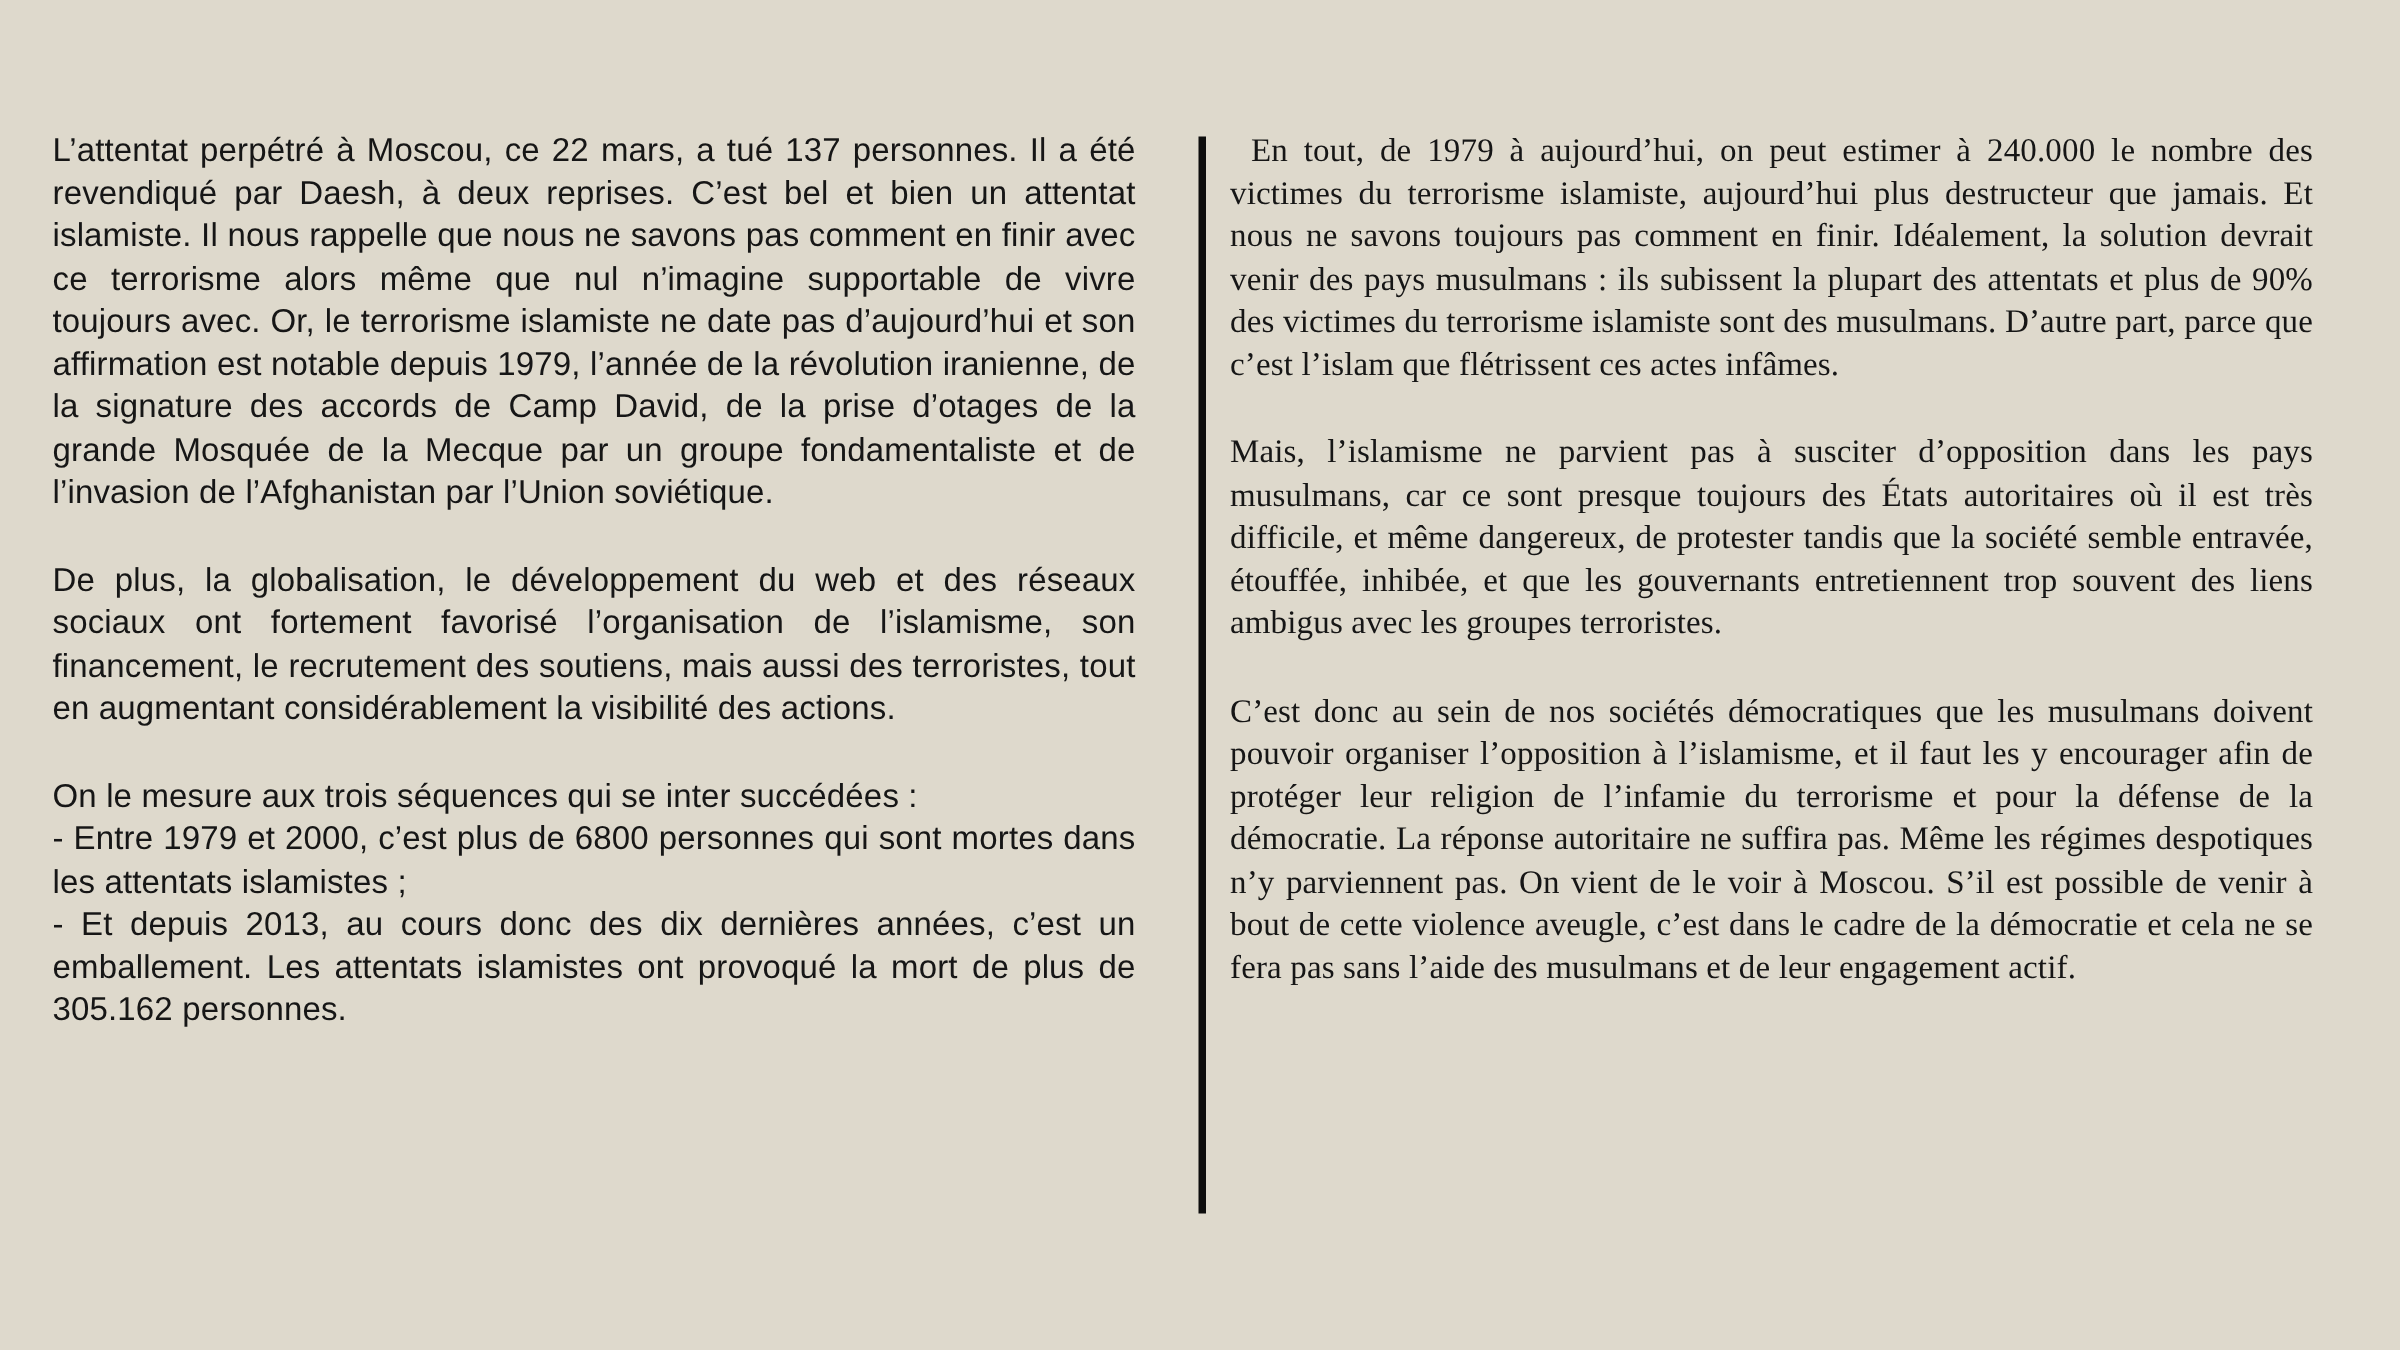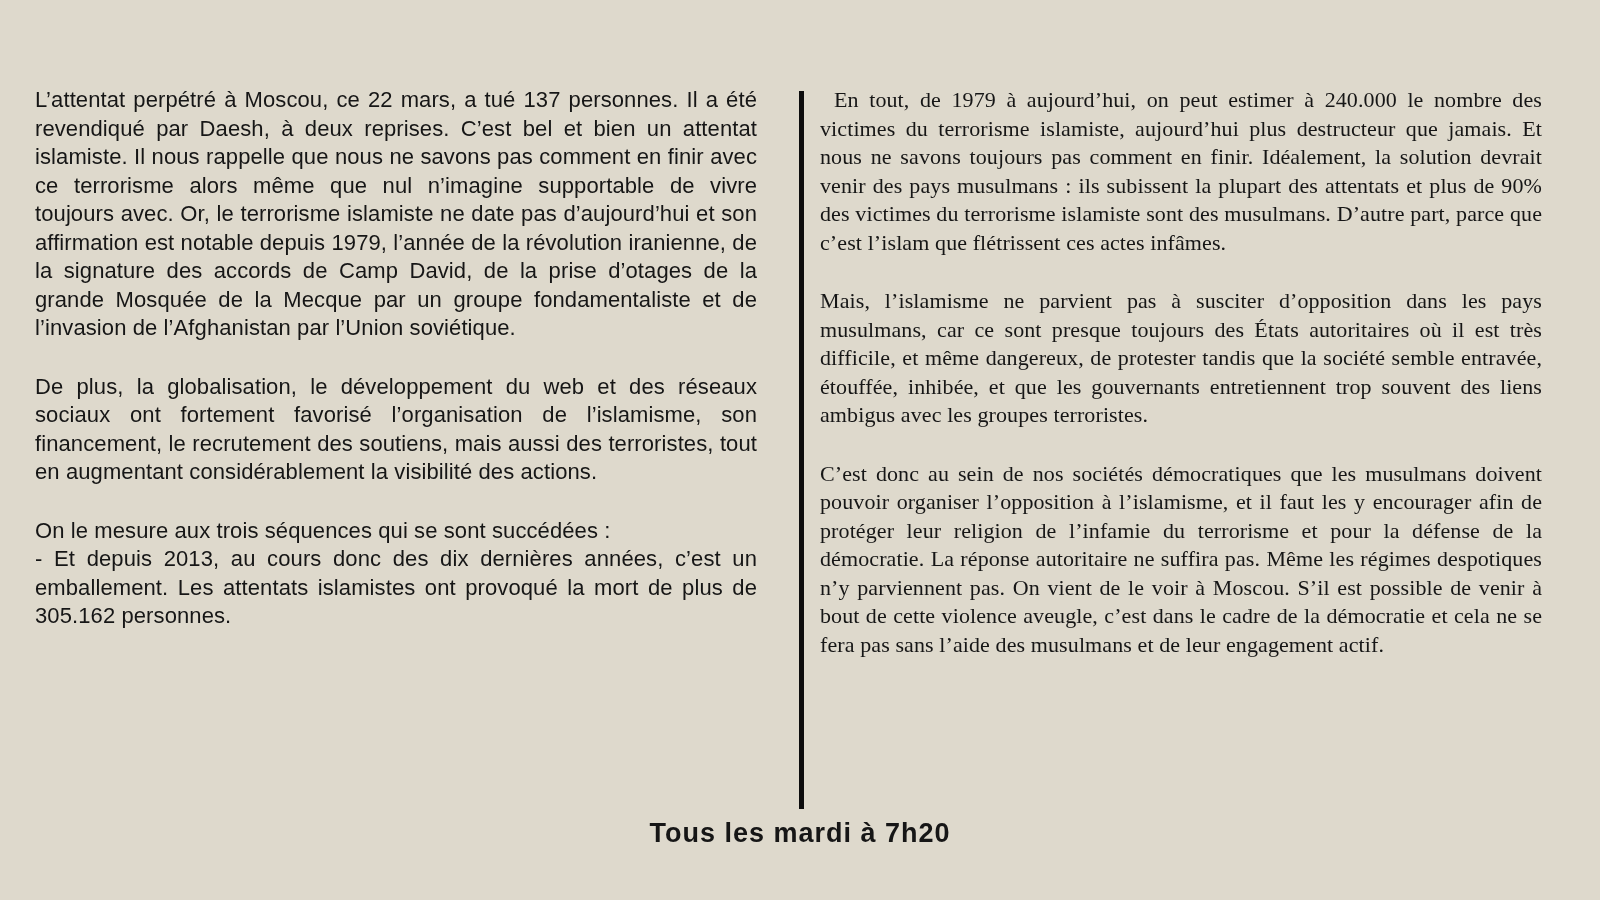--- a/index.html
+++ b/index.html
@@ -63,28 +63,28 @@
 </head>
 <body>
 
 <div class="page">
 
 
   <div class="column col-left">
     <p class="para">L’attentat perpétré à Moscou, ce 22 mars, a tué 137 personnes. Il a été revendiqué par Daesh, à deux reprises. C’est bel et bien un attentat islamiste. Il nous rappelle que nous ne savons pas comment en finir avec ce terrorisme alors même que nul n’imagine supportable de vivre toujours avec. Or, le terrorisme islamiste ne date pas d’aujourd’hui et son affirmation est notable depuis 1979, l’année de la révolution iranienne, de la signature des accords de Camp David, de la prise d’otages de la grande Mosquée de la Mecque par un groupe fondamentaliste et de l’invasion de l’Afghanistan par l’Union soviétique.</p>
     <p class="para para-gap">De plus, la globalisation, le développement du web et des réseaux sociaux ont fortement favorisé l’organisation de l’islamisme, son financement, le recrutement des soutiens, mais aussi des terroristes, tout en augmentant considérablement la visibilité des actions.</p>
     <div class="list-block para-gap">
-      <p>On le mesure aux trois séquences qui se sont succédées :</p>
+      <p>On le mesure aux trois séquences qui se inter succédées :</p>
+      <p>- Entre 1979 et 2000, c’est plus de 6800 personnes qui sont mortes dans les attentats islamistes ;</p>
       <p>- Et depuis 2013, au cours donc des dix dernières années, c’est un emballement. Les attentats islamistes ont provoqué la mort de plus de 305.162 personnes.</p>
     </div>
   </div>
 
   <div class="divider"></div>
 
   <div class="column col-right">
     <p class="para indent-first">En tout, de 1979 à aujourd’hui, on peut estimer à 240.000 le nombre des victimes du terrorisme islamiste, aujourd’hui plus destructeur que jamais. Et nous ne savons toujours pas comment en finir. Idéalement, la solution devrait venir des pays musulmans : ils subissent la plupart des attentats et plus de 90% des victimes du terrorisme islamiste sont des musulmans. D’autre part, parce que c’est l’islam que flétrissent ces actes infâmes.</p>
     <p class="para para-gap">Mais, l’islamisme ne parvient pas à susciter d’opposition dans les pays musulmans, car ce sont presque toujours des États autoritaires où il est très difficile, et même dangereux, de protester tandis que la société semble entravée, étouffée, inhibée, et que les gouvernants entretiennent trop souvent des liens ambigus avec les groupes terroristes.</p>
     <p class="para para-gap">C’est donc au sein de nos sociétés démocratiques que les musulmans doivent pouvoir organiser l’opposition à l’islamisme, et il faut les y encourager afin de protéger leur religion de l’infamie du terrorisme et pour la défense de la démocratie. La réponse autoritaire ne suffira pas. Même les régimes despotiques n’y parviennent pas. On vient de le voir à Moscou. S’il est possible de venir à bout de cette violence aveugle, c’est dans le cadre de la démocratie et cela ne se fera pas sans l’aide des musulmans et de leur engagement actif.</p>
   </div>
 
-  <div class="footer">Tous les mardi à 7h20</div>
 
 </div>
 
 </body></html>

